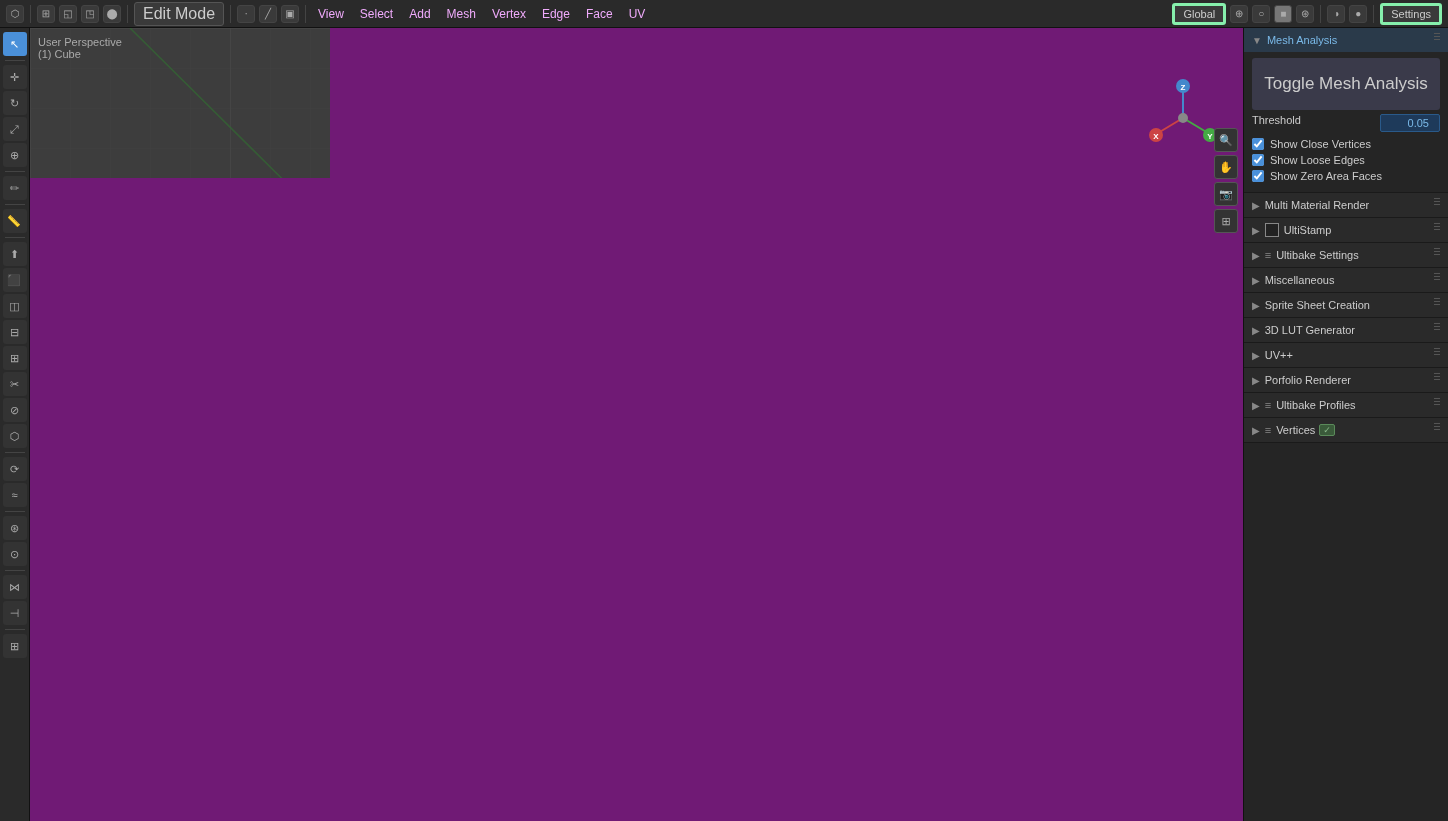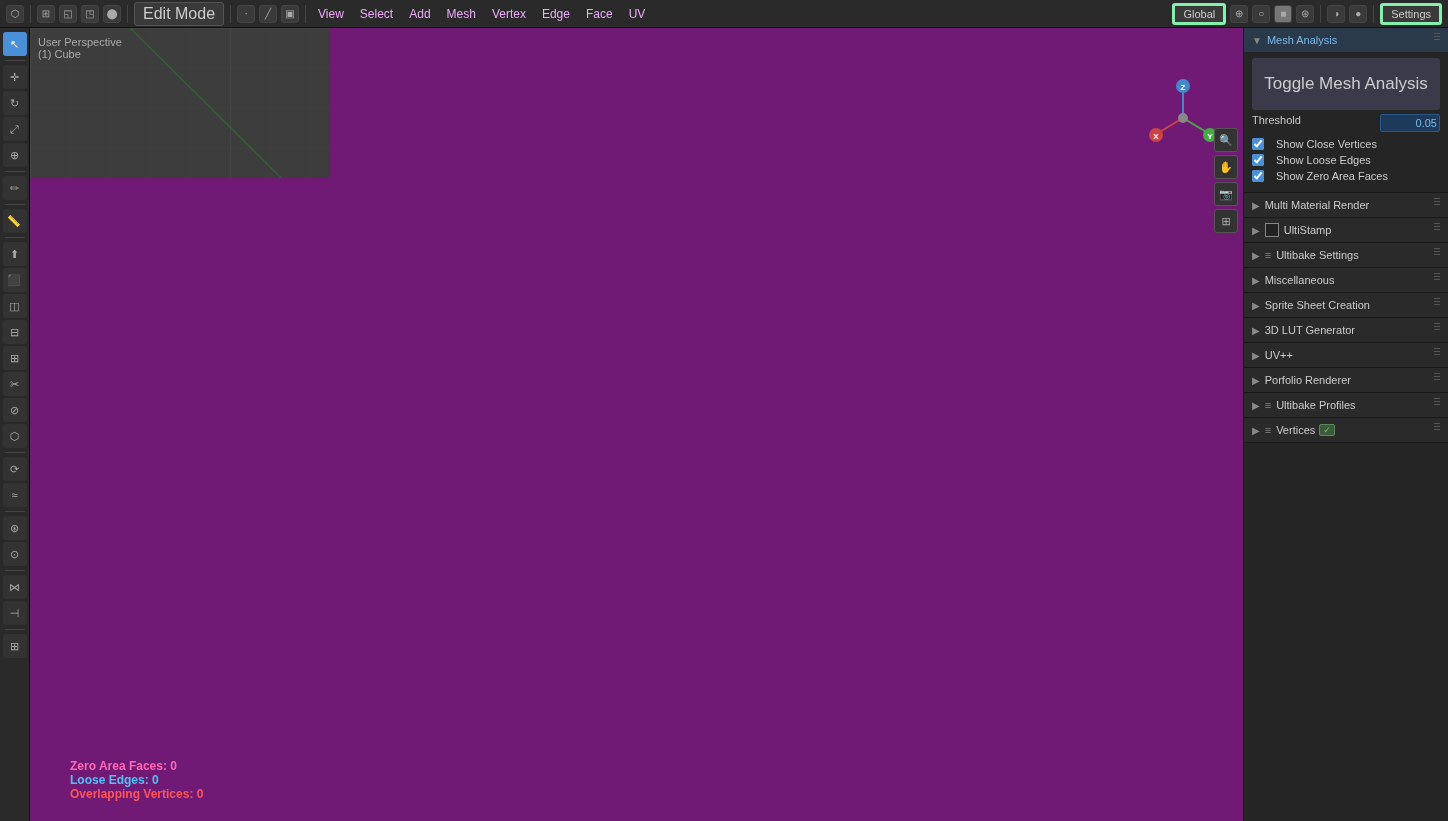--- a/index.html
+++ b/index.html
@@ -198,29 +198,29 @@
       justify-content: space-between;
       margin-bottom: 6px;
     }
     .threshold-label { font-size: 11px; color: #ccc; }
     .threshold-input {
       background: #1e3a5a;
       border: 1px solid #2a5a8a;
       border-radius: 2px;
       color: #7ab9e8;
       font-size: 11px;
-      padding: 2px 2px;
+      padding: 2px 10px;
       width: 60px;
       text-align: right;
     }
 
     .checkbox-row {
       display: flex;
       align-items: center;
-      gap: 12px;
+      gap: 6px;
       margin-bottom: 4px;
     }
     .checkbox-row input[type="checkbox"] {
       accent-color: #4a90d9;
       width: 12px; height: 12px;
     }
     .checkbox-label { font-size: 11px; color: #ccc; }
 
     
     #right-panel::-webkit-scrollbar { width: 4px; }
@@ -375,25 +375,20 @@
     </svg>
   </div>
 
   <div style="position:absolute; top:100px; right:5px; display:flex; flex-direction:column; gap:3px;">
     <div class="tool-icon" style="background:#333; border:1px solid #555;">🔍</div>
     <div class="tool-icon" style="background:#333; border:1px solid #555;">✋</div>
     <div class="tool-icon" style="background:#333; border:1px solid #555;">📷</div>
     <div class="tool-icon" style="background:#333; border:1px solid #555;">⊞</div>
   </div>
 
-  <div id="bottom-stats">
-    <div class="stat-line stat-zero-area">Zero Area Faces: 0</div>
-    <div class="stat-line stat-loose-edges">Loose Edges: 0</div>
-    <div class="stat-line stat-overlapping">Overlapping Vertices: 0</div>
-  </div>
 </div>
 
 <div id="right-panel">
 
   <div class="panel-section">
     <div class="section-header" style="background:#2a3a4a; color:#7ab9e8;">
       <span class="chevron">▼</span>
       <span>Mesh Analysis</span>
       <div class="section-drag">
         <span></span>

